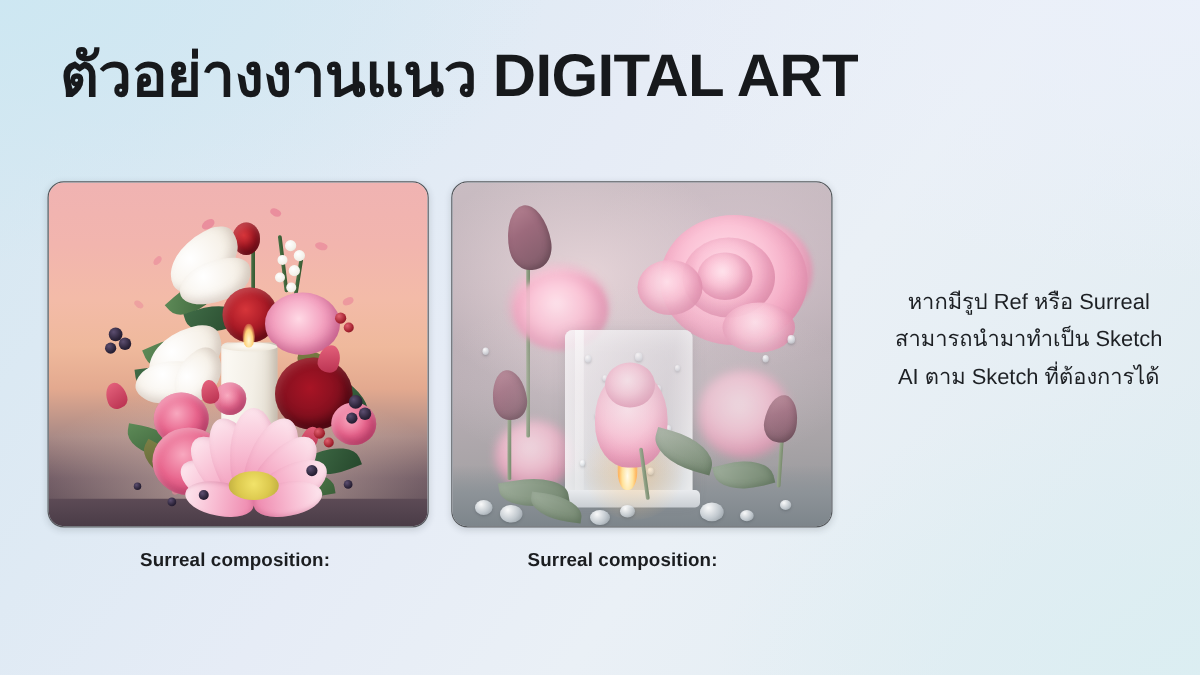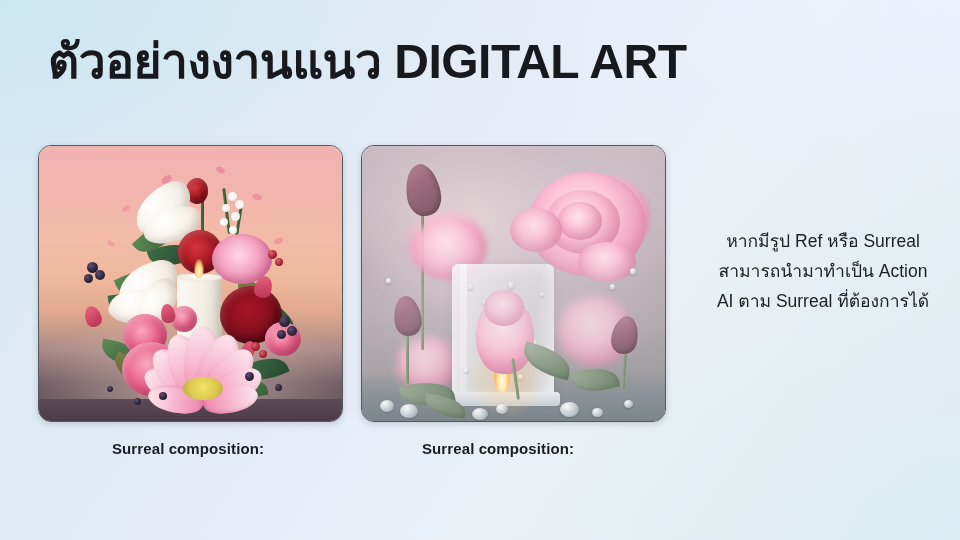--- a/index.html
+++ b/index.html
@@ -416,17 +416,17 @@
 
       <div class="fog2"></div>
     </div>
   </div>
 
   <div id="caption-1" class="caption">Surreal composition:</div>
   <div id="caption-2" class="caption">Surreal composition:</div>
 
   <div id="side-note">
     <div>หากมีรูป Ref หรือ Surreal</div>
-    <div>สามารถนำมาทำเป็น Action</div>
-    <div>AI ตาม Surreal ที่ต้องการได้</div>
+    <div>สามารถนำมาทำเป็น Sketch</div>
+    <div>AI ตาม Sketch ที่ต้องการได้</div>
   </div>
 
 </div>
 
 </body></html>

